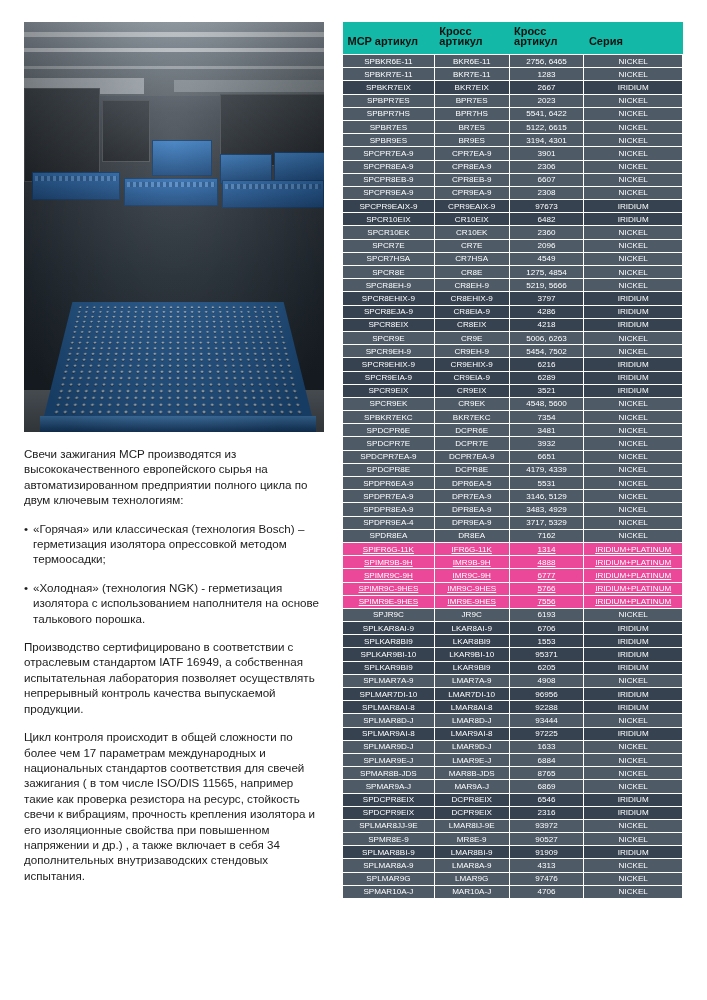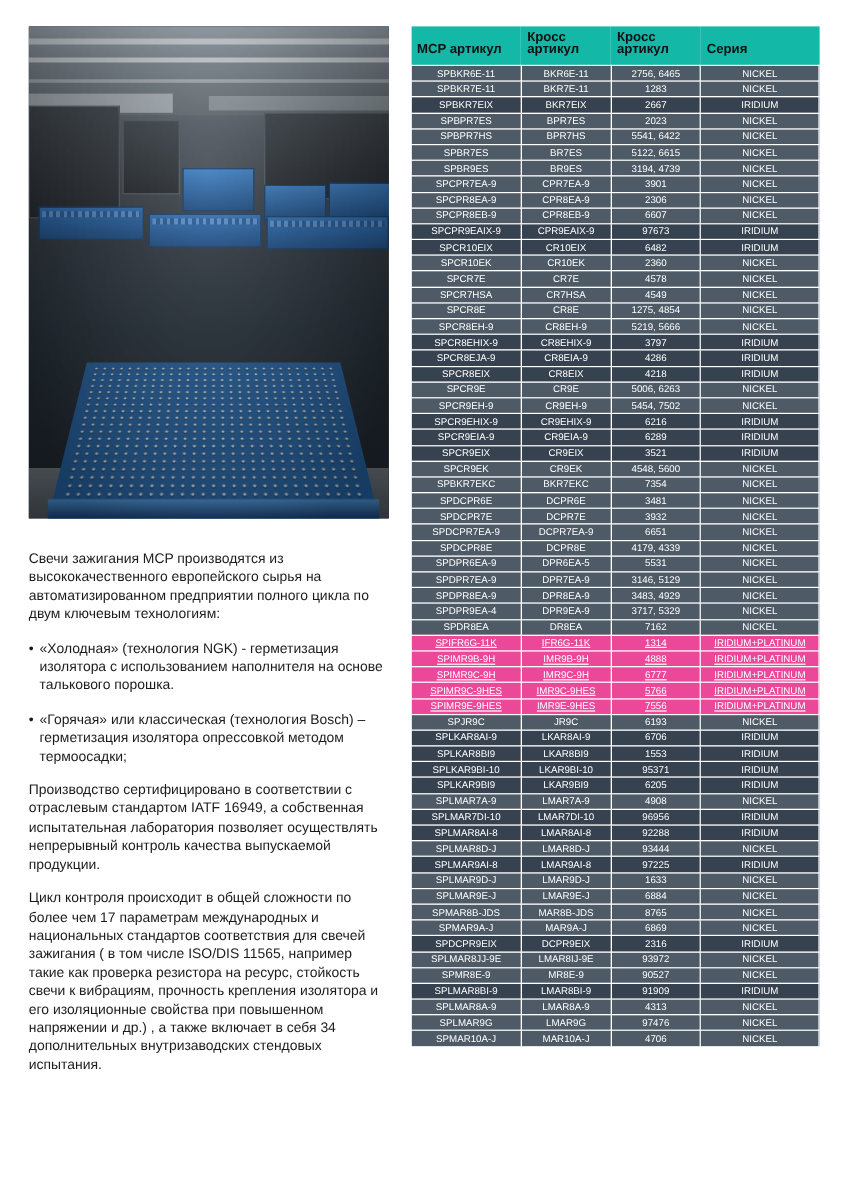--- a/index.html
+++ b/index.html
@@ -36,21 +36,21 @@
   .ph-tray-edge{position:absolute;left:16px;right:8px;bottom:0;height:16px;background:linear-gradient(180deg,#4a8bc9,#16406f);}
   .ph-floor{position:absolute;left:0;right:0;bottom:0;height:42px;background:linear-gradient(180deg,#6b737b,#4a5159);}
   .ph-shade{position:absolute;inset:0;background:radial-gradient(ellipse at 50% 30%,rgba(255,255,255,.10),rgba(0,0,0,.35) 85%);}
 
   
   .txt{font-size:11.6px;line-height:15.4px;color:#1b1b1b;}
   .txt p{margin:0 0 13px 0;}
   .txt ul{margin:0 0 13px 0;padding:0;list-style:none;}
   .txt li{position:relative;padding-left:9px;margin:0 0 13px 0;}
   .txt li:before{content:"•";position:absolute;left:0;top:0;}
-  .lead{margin-top:26px;}
+  .lead{margin-top:14px;}
 
   
   table{border-collapse:collapse;width:100%;font-size:8.1px;}
   thead th{background:#14b8a6;color:#111;font-weight:bold;font-size:11px;
      text-align:left;padding:4px 5px 8px 5px;vertical-align:bottom;border:none;line-height:10px;}
   tbody td{padding:1.6px 5px;border:1px solid #ffffff;white-space:nowrap;}
   tbody tr td{color:#ffffff;}
   tbody tr.nickel td{background:#4e5a66;}
   tbody tr.iridium td{background:#374250;}
   tbody tr.irpl td{background:#ec4899;text-decoration:underline;}
@@ -90,22 +90,22 @@
           <div class="ph-dots2"></div>
           <div class="ph-dots"></div>
         </div>
         <div class="ph-tray-edge"></div>
         <div class="ph-shade"></div>
       </div>
 
       <div class="txt lead">
         <p>Свечи зажигания MCP производятся из высококачественного европейского сырья на автоматизированном предприятии полного цикла по двум ключевым технологиям:</p>
         <ul>
+          <li>«Горячая» или классическая (технология Bosch) – герметизация изолятора опрессовкой методом термоосадки;</li>
           <li>«Холодная» (технология NGK) - герметизация изолятора с использованием наполнителя на основе талькового порошка.</li>
-          <li>«Горячая» или классическая (технология Bosch) – герметизация изолятора опрессовкой методом термоосадки;</li>
         </ul>
         <p>Производство сертифицировано в соответствии с отраслевым стандартом IATF 16949, а собственная испытательная лаборатория позволяет осуществлять непрерывный контроль качества выпускаемой продукции.</p>
         <p>Цикл контроля происходит в общей сложности по более чем 17 параметрам международных и национальных стандартов соответствия для свечей зажигания ( в том числе ISO/DIS 11565, например такие как проверка резистора на ресурс, стойкость свечи к вибрациям, прочность крепления изолятора и его изоляционные свойства при повышенном напряжении и др.) , а также включает в себя 34 дополнительных внутризаводских стендовых испытания.</p>
       </div>
     </div>
 
     <div class="right">
       <table>
         <thead>
           <tr>
@@ -148,41 +148,47 @@
             </tr>
             <tr class="nickel">
               <td class="c1">SPBR7ES</td>
               <td class="c2">BR7ES</td>
               <td class="c3">5122, 6615</td>
               <td class="c4">NICKEL</td>
             </tr>
             <tr class="nickel">
               <td class="c1">SPBR9ES</td>
               <td class="c2">BR9ES</td>
-              <td class="c3">3194, 4739</td>
+              <td class="c3">3194, 4301</td>
               <td class="c4">NICKEL</td>
             </tr>
             <tr class="nickel">
               <td class="c1">SPCPR7EA-9</td>
               <td class="c2">CPR7EA-9</td>
               <td class="c3">3901</td>
               <td class="c4">NICKEL</td>
             </tr>
             <tr class="nickel">
               <td class="c1">SPCPR8EA-9</td>
               <td class="c2">CPR8EA-9</td>
               <td class="c3">2306</td>
               <td class="c4">NICKEL</td>
             </tr>
             <tr class="nickel">
               <td class="c1">SPCPR8EB-9</td>
               <td class="c2">CPR8EB-9</td>
               <td class="c3">6607</td>
               <td class="c4">NICKEL</td>
             </tr>
+            <tr class="nickel">
+              <td class="c1">SPCPR9EA-9</td>
+              <td class="c2">CPR9EA-9</td>
+              <td class="c3">2308</td>
+              <td class="c4">NICKEL</td>
+            </tr>
             <tr class="iridium">
               <td class="c1">SPCPR9EAIX-9</td>
               <td class="c2">CPR9EAIX-9</td>
               <td class="c3">97673</td>
               <td class="c4">IRIDIUM</td>
             </tr>
             <tr class="iridium">
               <td class="c1">SPCR10EIX</td>
               <td class="c2">CR10EIX</td>
               <td class="c3">6482</td>
@@ -190,21 +196,21 @@
             </tr>
             <tr class="nickel">
               <td class="c1">SPCR10EK</td>
               <td class="c2">CR10EK</td>
               <td class="c3">2360</td>
               <td class="c4">NICKEL</td>
             </tr>
             <tr class="nickel">
               <td class="c1">SPCR7E</td>
               <td class="c2">CR7E</td>
-              <td class="c3">4578</td>
+              <td class="c3">2096</td>
               <td class="c4">NICKEL</td>
             </tr>
             <tr class="nickel">
               <td class="c1">SPCR7HSA</td>
               <td class="c2">CR7HSA</td>
               <td class="c3">4549</td>
               <td class="c4">NICKEL</td>
             </tr>
             <tr class="nickel">
               <td class="c1">SPCR8E</td>
@@ -440,20 +446,26 @@
               <td class="c3">8765</td>
               <td class="c4">NICKEL</td>
             </tr>
             <tr class="nickel">
               <td class="c1">SPMAR9A-J</td>
               <td class="c2">MAR9A-J</td>
               <td class="c3">6869</td>
               <td class="c4">NICKEL</td>
             </tr>
             <tr class="iridium">
+              <td class="c1">SPDCPR8EIX</td>
+              <td class="c2">DCPR8EIX</td>
+              <td class="c3">6546</td>
+              <td class="c4">IRIDIUM</td>
+            </tr>
+            <tr class="iridium">
               <td class="c1">SPDCPR9EIX</td>
               <td class="c2">DCPR9EIX</td>
               <td class="c3">2316</td>
               <td class="c4">IRIDIUM</td>
             </tr>
             <tr class="nickel">
               <td class="c1">SPLMAR8JJ-9E</td>
               <td class="c2">LMAR8IJ-9E</td>
               <td class="c3">93972</td>
               <td class="c4">NICKEL</td>

